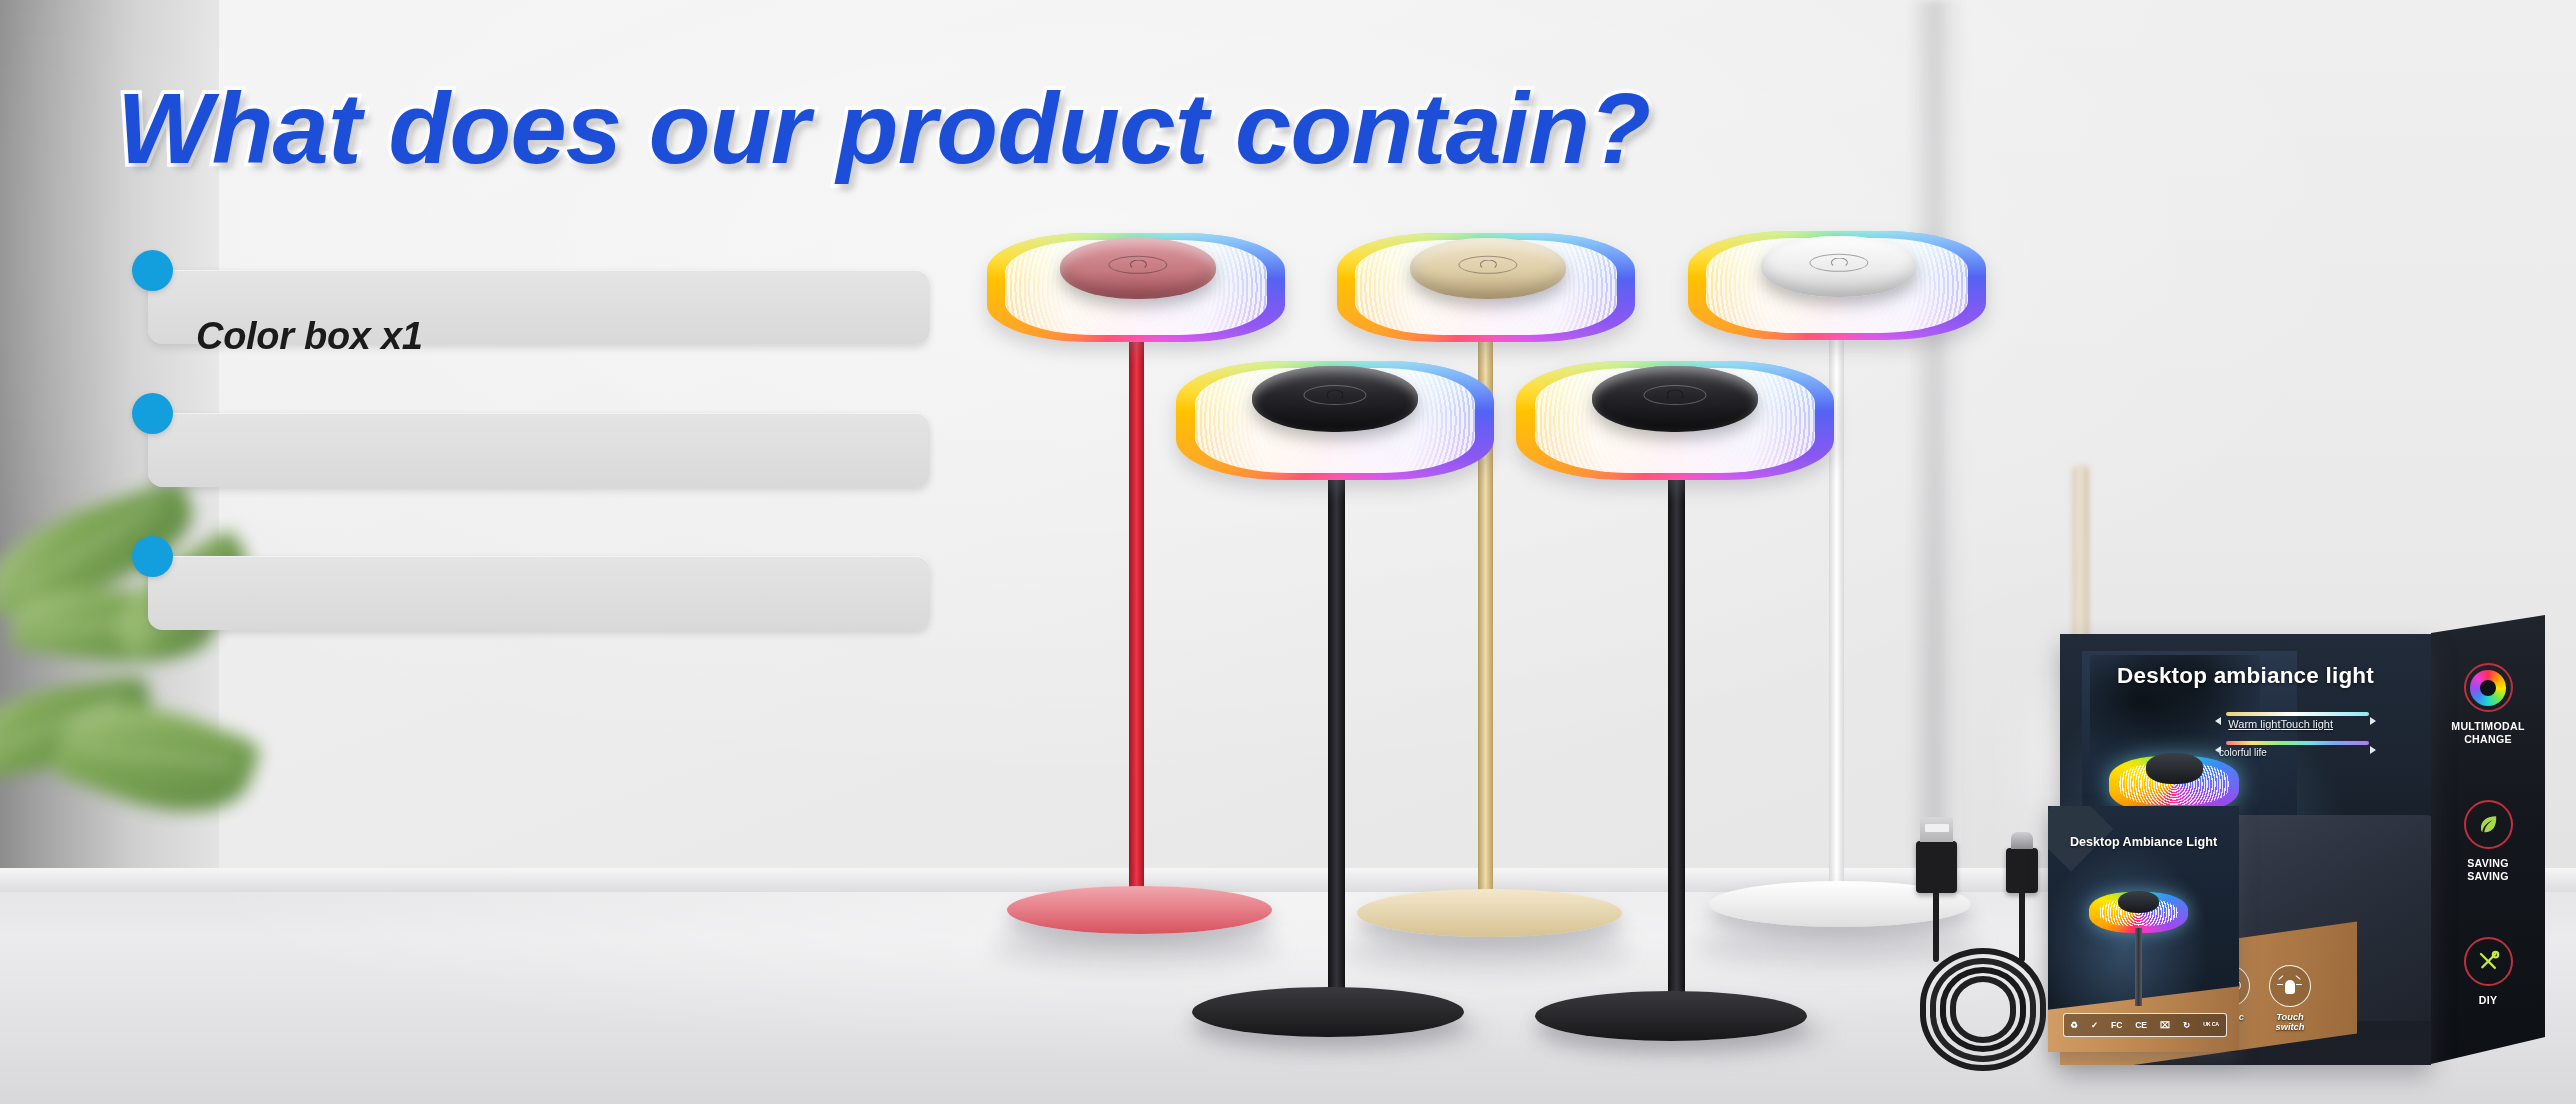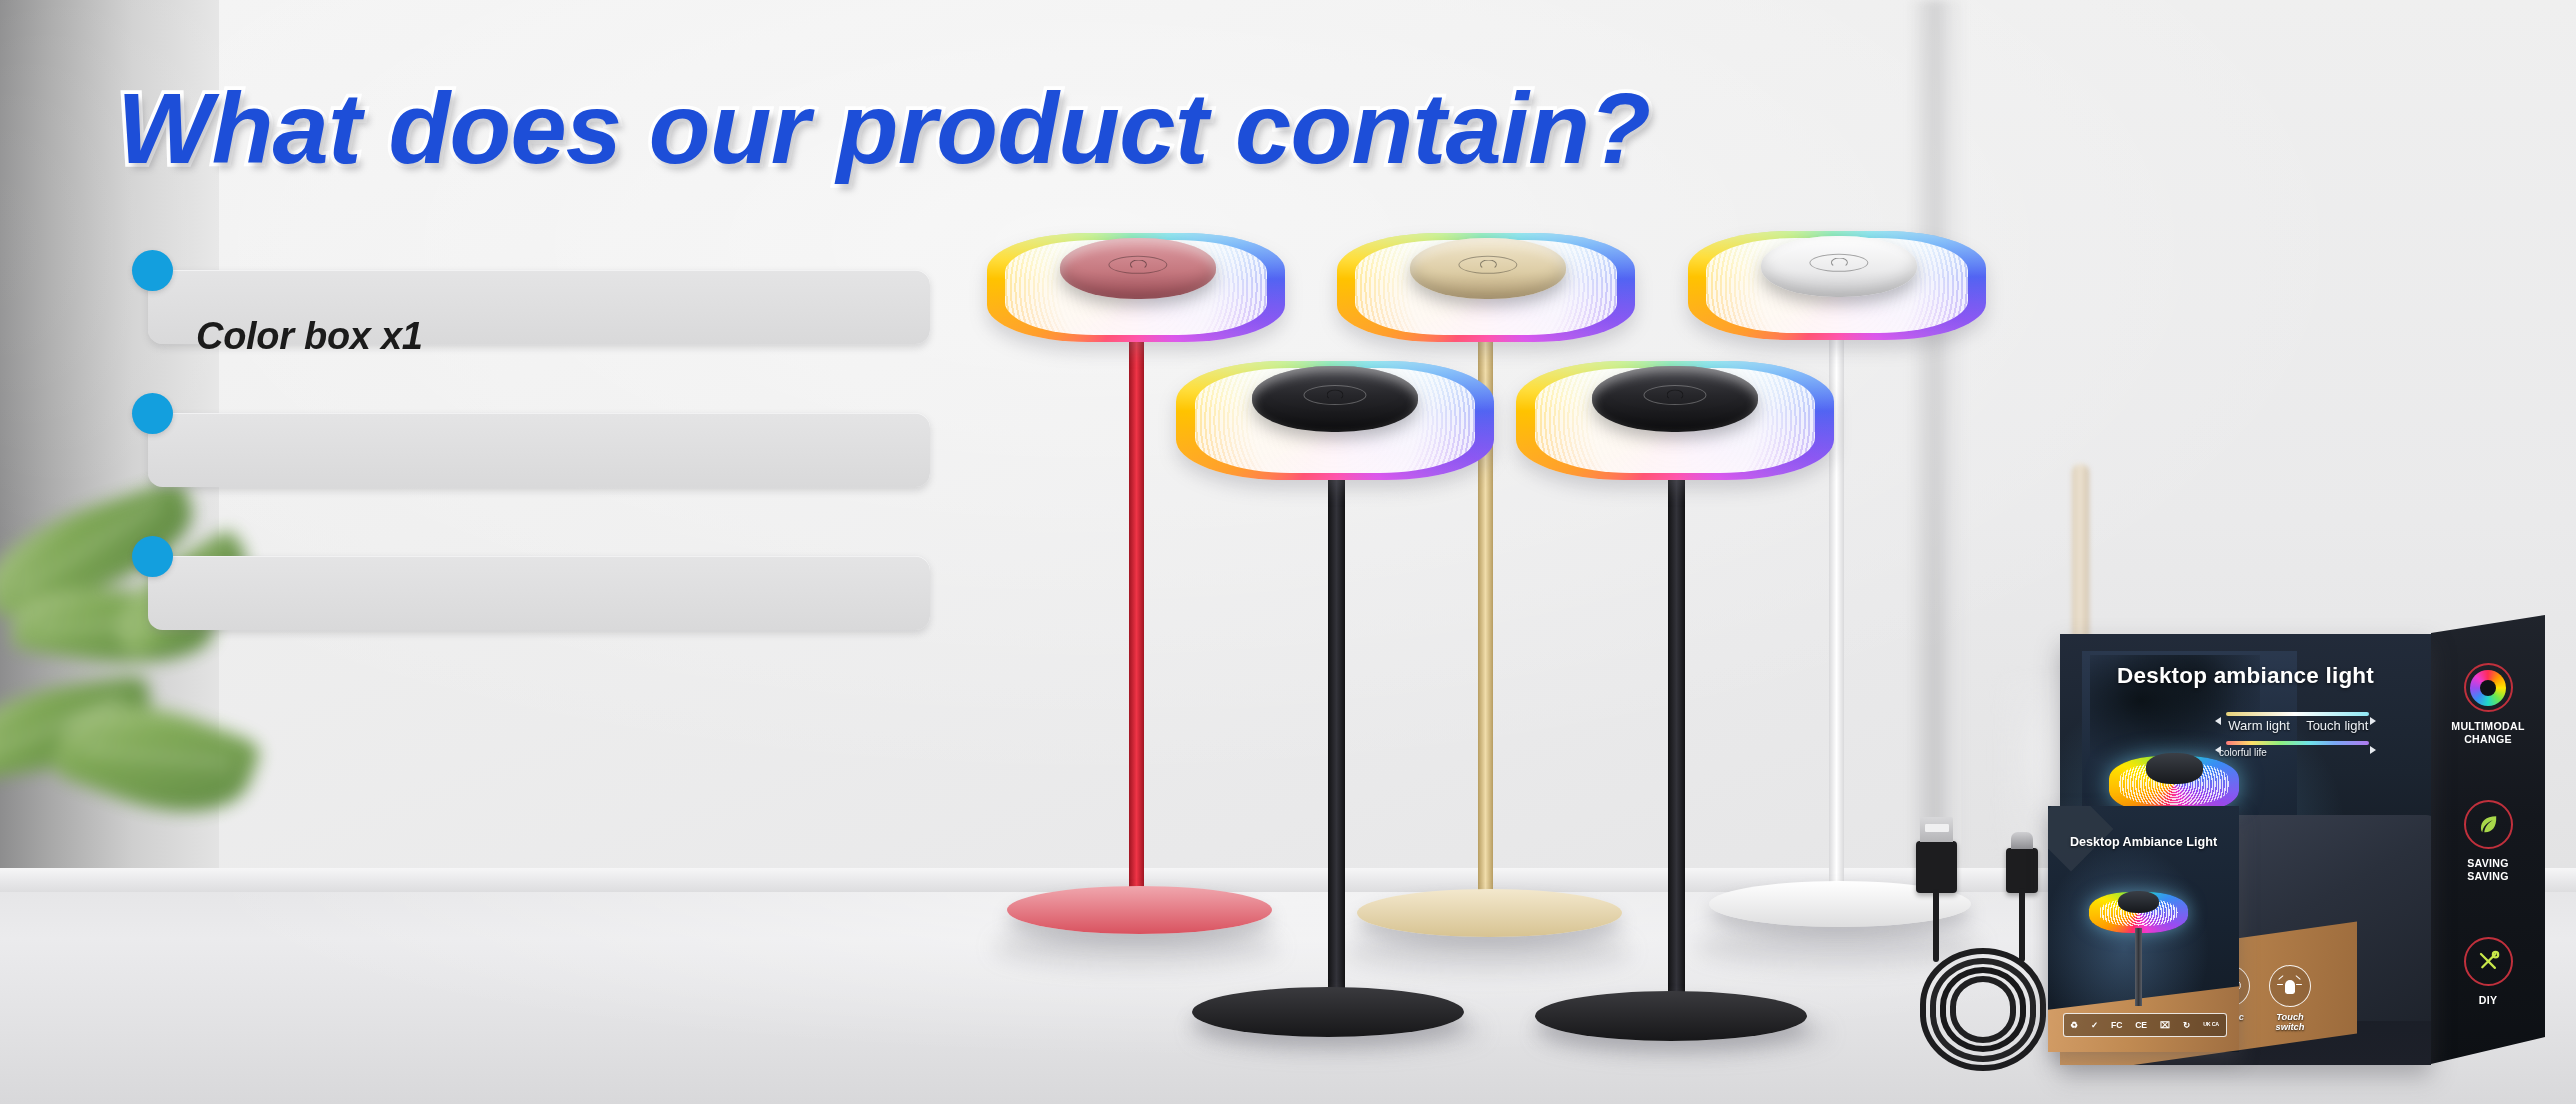--- a/index.html
+++ b/index.html
@@ -224,22 +224,22 @@
     text-shadow:0 1.3px 3.3px rgba(0,0,0,.6);
   }
   .grad-block { position:absolute; left:159px; width:152px; }
   .grad-block.one { top:78px; }
   .grad-block.two { top:107px; }
   .grad-bar { position:absolute; left:6.6px; top:0; width:143px; height:4px; border-radius:2px; }
   .grad-bar.warm { background:linear-gradient(90deg,#e8d27a 0%,#ffffff 48%,#8fe8f5 100%); }
   .grad-bar.rainbow { background:linear-gradient(90deg,#ff7a7a 0%,#ffe169 18%,#8ef07f 38%,#6fe3e8 58%,#7aa8f5 76%,#b07af0 100%); }
   .grad-labels {
     position:absolute; left:9.3px; top:6.6px; width:140px;
-    display:flex; justify-content:space-between;
-    color:#eef2f6; font-size:13px; text-shadow:0 0.7px 2px rgba(0,0,0,.7);
+    display:flex; 
+    color:#eef2f6; font-size:11px; text-shadow:0 0.7px 2px rgba(0,0,0,.7);text-decoration:underline;
   }
   .grad-center { position:absolute; left:0; top:6.6px; width:150px; text-align:left; color:#eef2f6; font-size:10px; text-shadow:0 0.7px 2px rgba(0,0,0,.7); }
   .arr { position:absolute; width:0; height:0; border-top:4.6px solid transparent; border-bottom:4.6px solid transparent; }
   .arr.l { left:-4px; top:5.3px; border-right:6.6px solid #e6eaef; }
   .arr.r { left:151px; top:5.3px; border-left:6.6px solid #e6eaef; }
 
   .box-lamp { position:absolute; left:49px; top:105px; width:130px; height:126px; }
   .box-lamp-disc {
     position:absolute; left:0; top:17px; width:130px; height:57px; border-radius:40%;
     background:conic-gradient(from 200deg,#ff2d6a,#ff9a00,#ffe600,#6fe84a,#21d8c8,#3a8cf5,#9a4bf0,#f03ad0,#ff2d6a);

